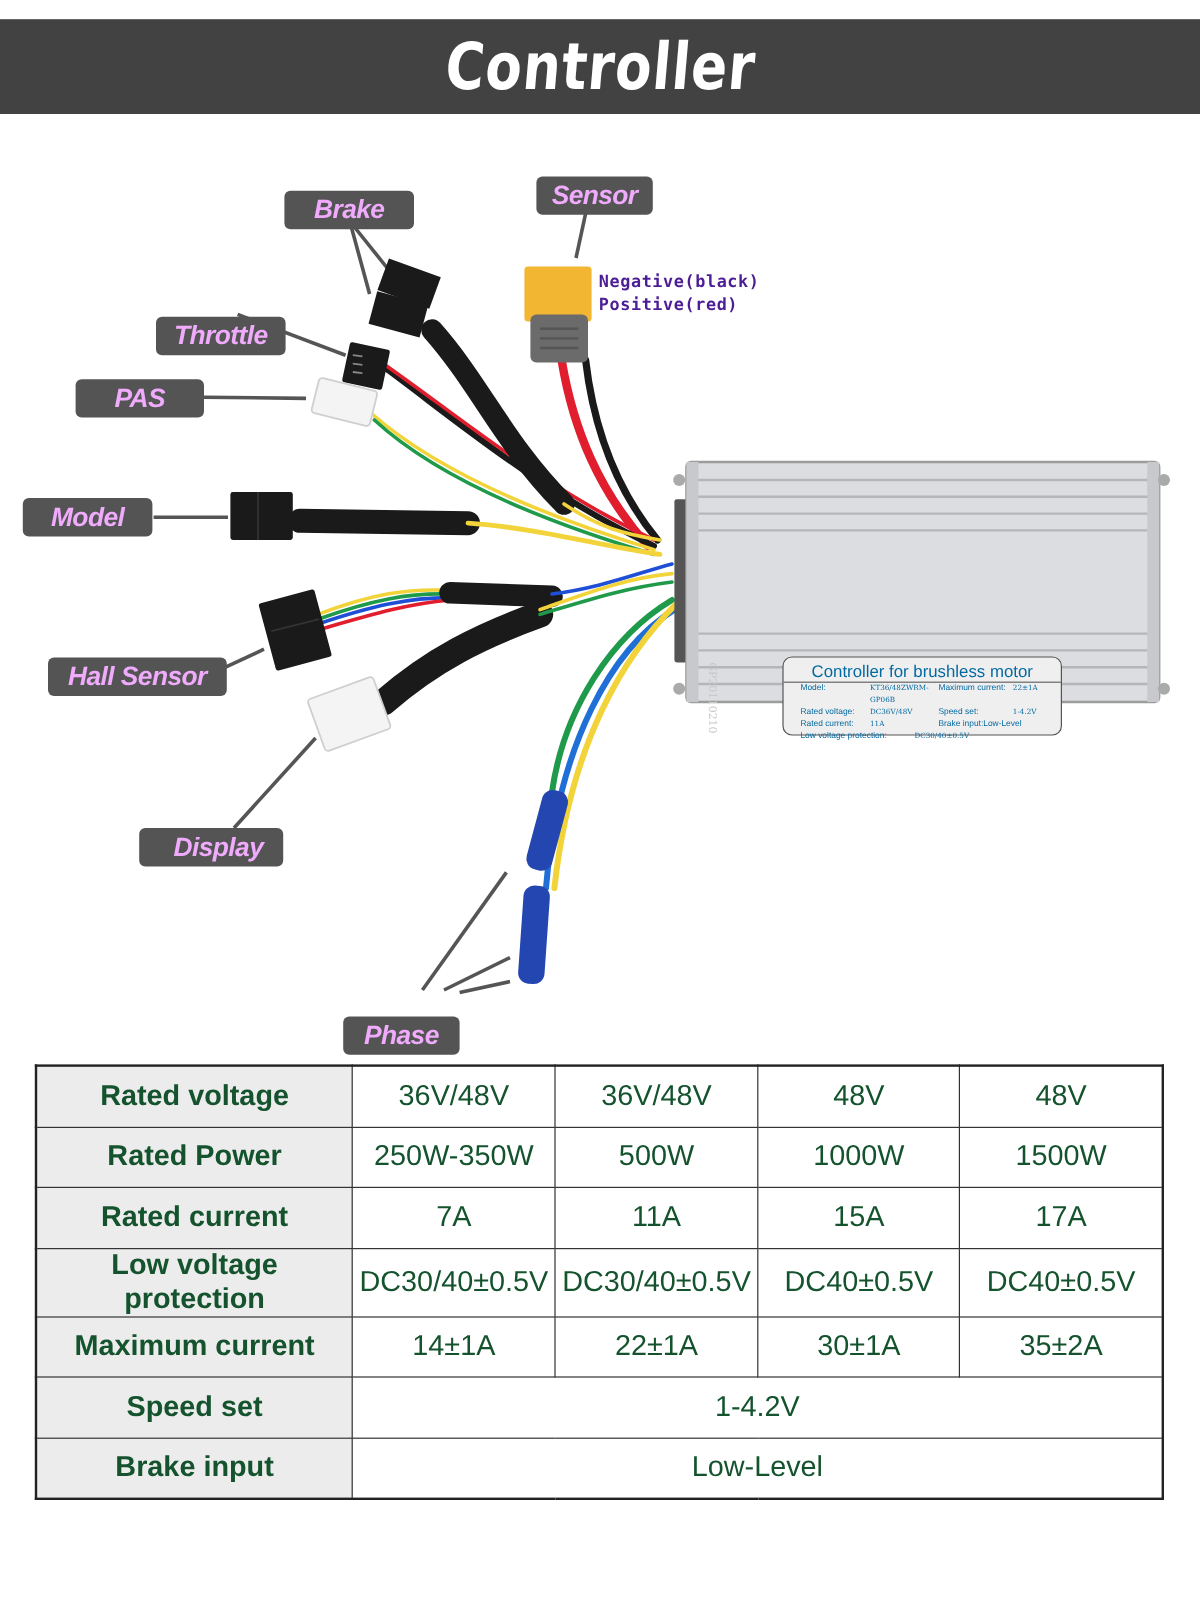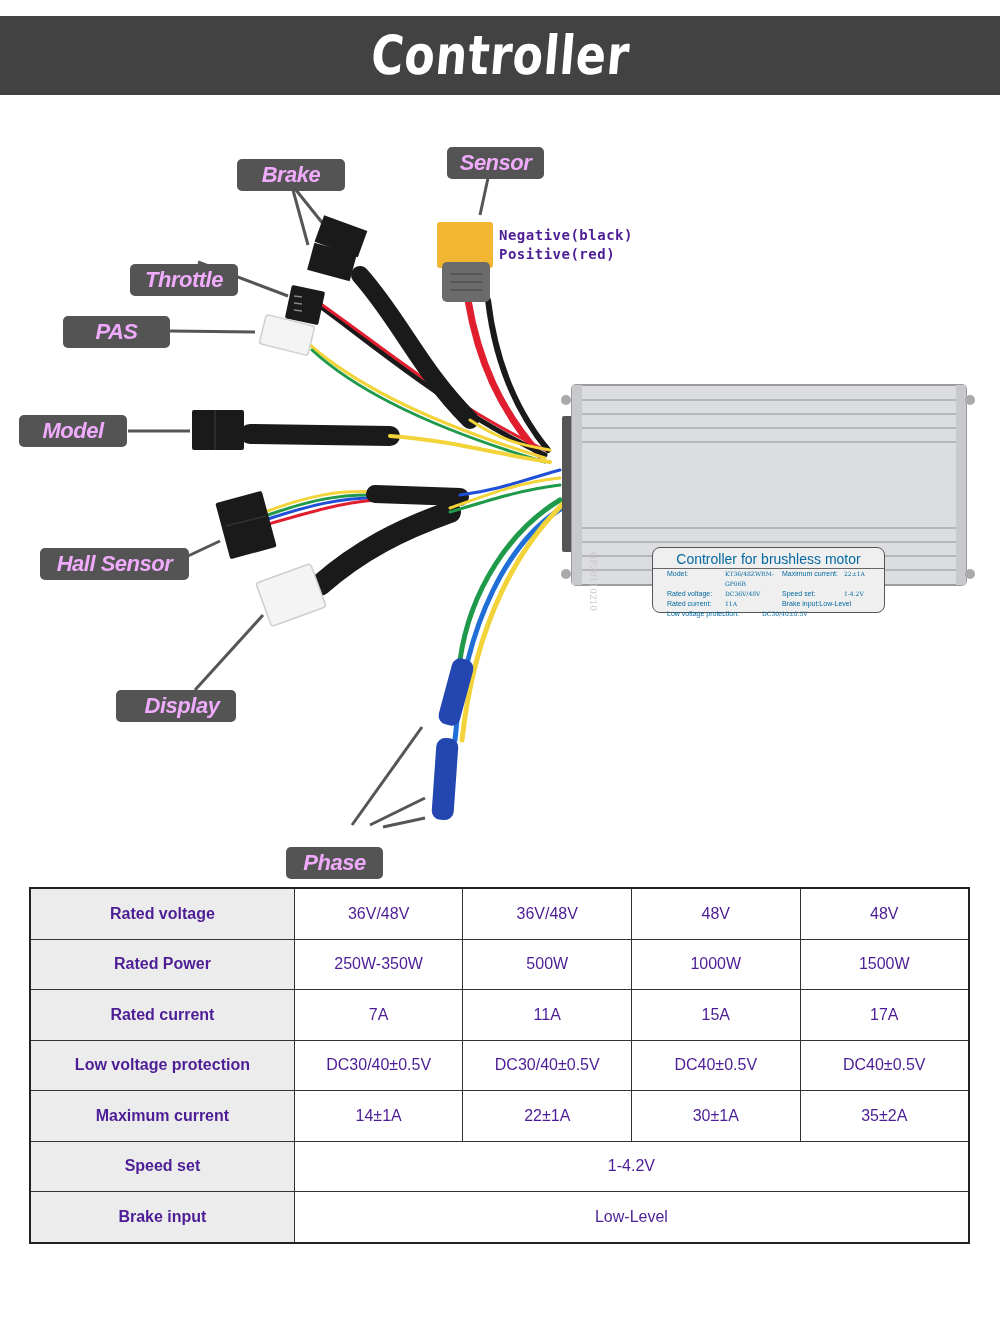--- a/index.html
+++ b/index.html
@@ -9,21 +9,21 @@
   .diagram { position:absolute; left:0; top:95px; width:1000px; height:780px; }
   .diagram svg { position:absolute; left:0; top:0; }
   .callout { position:absolute; background:#545454; border-radius:5px; color:#f0abfc; font-family:Liberation Sans, sans-serif; font-weight:bold; font-style:italic; font-size:22px; display:flex; align-items:center; justify-content:center; height:32px; letter-spacing:-0.5px; }
   .power-note { position:absolute; left:499px; top:131px; font-family:"DejaVu Sans Mono", monospace; font-weight:bold; font-size:14px; line-height:19px; color:#4c1d95; letter-spacing:0.5px; }
   .label-plate { position:absolute; left:652px; top:452px; width:231px; height:64px; background:#efefef; border:1px solid #555; border-radius:8px; font-family:"Liberation Sans", sans-serif; color:#0369a1; }
   .plate-title { font-size:14px; text-align:center; margin-top:3px; border-bottom:1px solid #666; line-height:16px; padding-bottom:1px; }
   .plate-row { display:flex; font-size:7px; line-height:10px; padding-left:14px; }
   .plate-row span { display:inline-block; }
   .serial { position:absolute; left:598px; top:457px; font-size:9px; color:#c8c8c8; transform:rotate(90deg); transform-origin:left top; font-family:"DejaVu Serif", serif; white-space:nowrap; }
   table.spec { position:absolute; left:29px; top:887px; width:941px; border-collapse:collapse; border:2px solid #222; }
-  table.spec td { border:1px solid #333; height:49.5px; text-align:center; font-size:16px; color:#4c1d95; padding:0; }
+  table.spec td { border:1px solid #333; height:49.5px; text-align:center; font-size:24px; color:#14532d; padding:0; }
   table.spec td.rh { background:#ececec; font-weight:bold; width:264px; }
   table.spec td.v { width:168px; }
 </style>
 </head>
 <body>
 
 <div class="banner">
   <div class="banner-title">Controller</div>
 </div>
 

